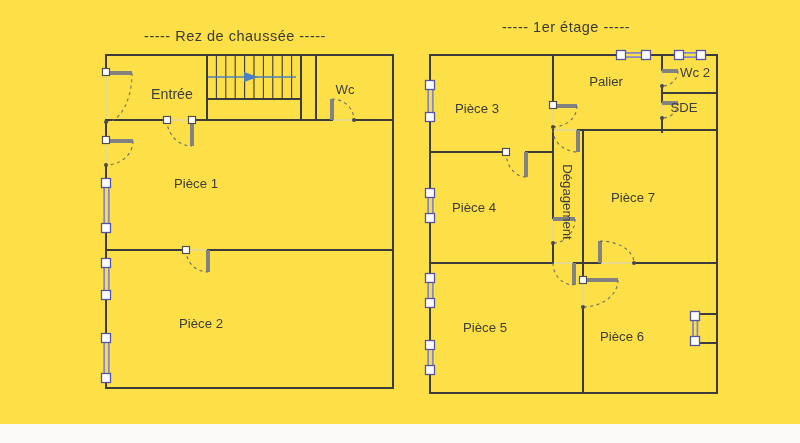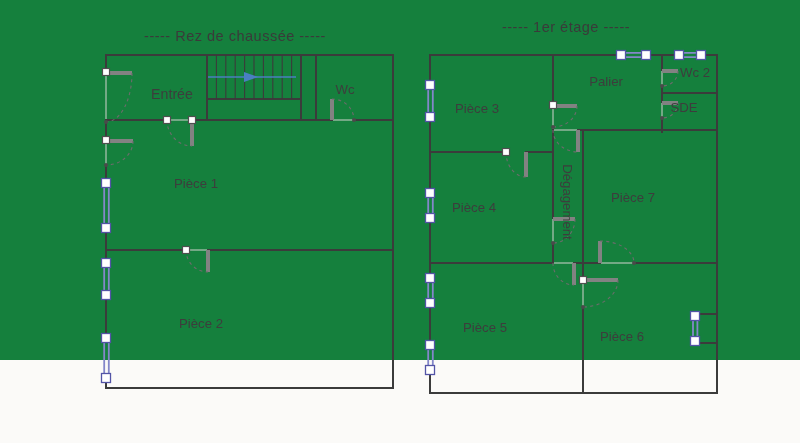--- a/index.html
+++ b/index.html
@@ -1,17 +1,17 @@
 <!DOCTYPE html>
 <html><head>
 <meta charset="utf-8">
 <style>
   html,body{margin:0;padding:0;}
   body{width:800px;height:443px;overflow:hidden;background:#fbfaf8;}
-  .stage{position:relative;width:800px;height:360px;background:#15803d;}
+  .stage{position:relative;width:800px;height:424px;background:#fde047;}
   svg{display:block;}
   .wall{stroke:#3b3b3b;stroke-width:2;fill:none;stroke-linecap:square;}
   .tread{stroke:#3b3b3b;stroke-width:1.1;fill:none;}
   .open{stroke:#d3d2cf;stroke-width:1;fill:none;}
   .leaf{stroke:#828282;stroke-width:4;fill:none;stroke-linecap:butt;}
   .arc{stroke:#6c6c6c;stroke-width:1.1;fill:none;stroke-dasharray:3 3.4;}
   .win{stroke:#8487c9;stroke-width:1.8;fill:none;}
   .winbox{fill:#ffffff;stroke:#5354a6;stroke-width:1.3;}
   .hinge{fill:#ffffff;stroke:#4f4f4f;stroke-width:1.2;}
   .dot{fill:#4a4a4a;stroke:none;}

